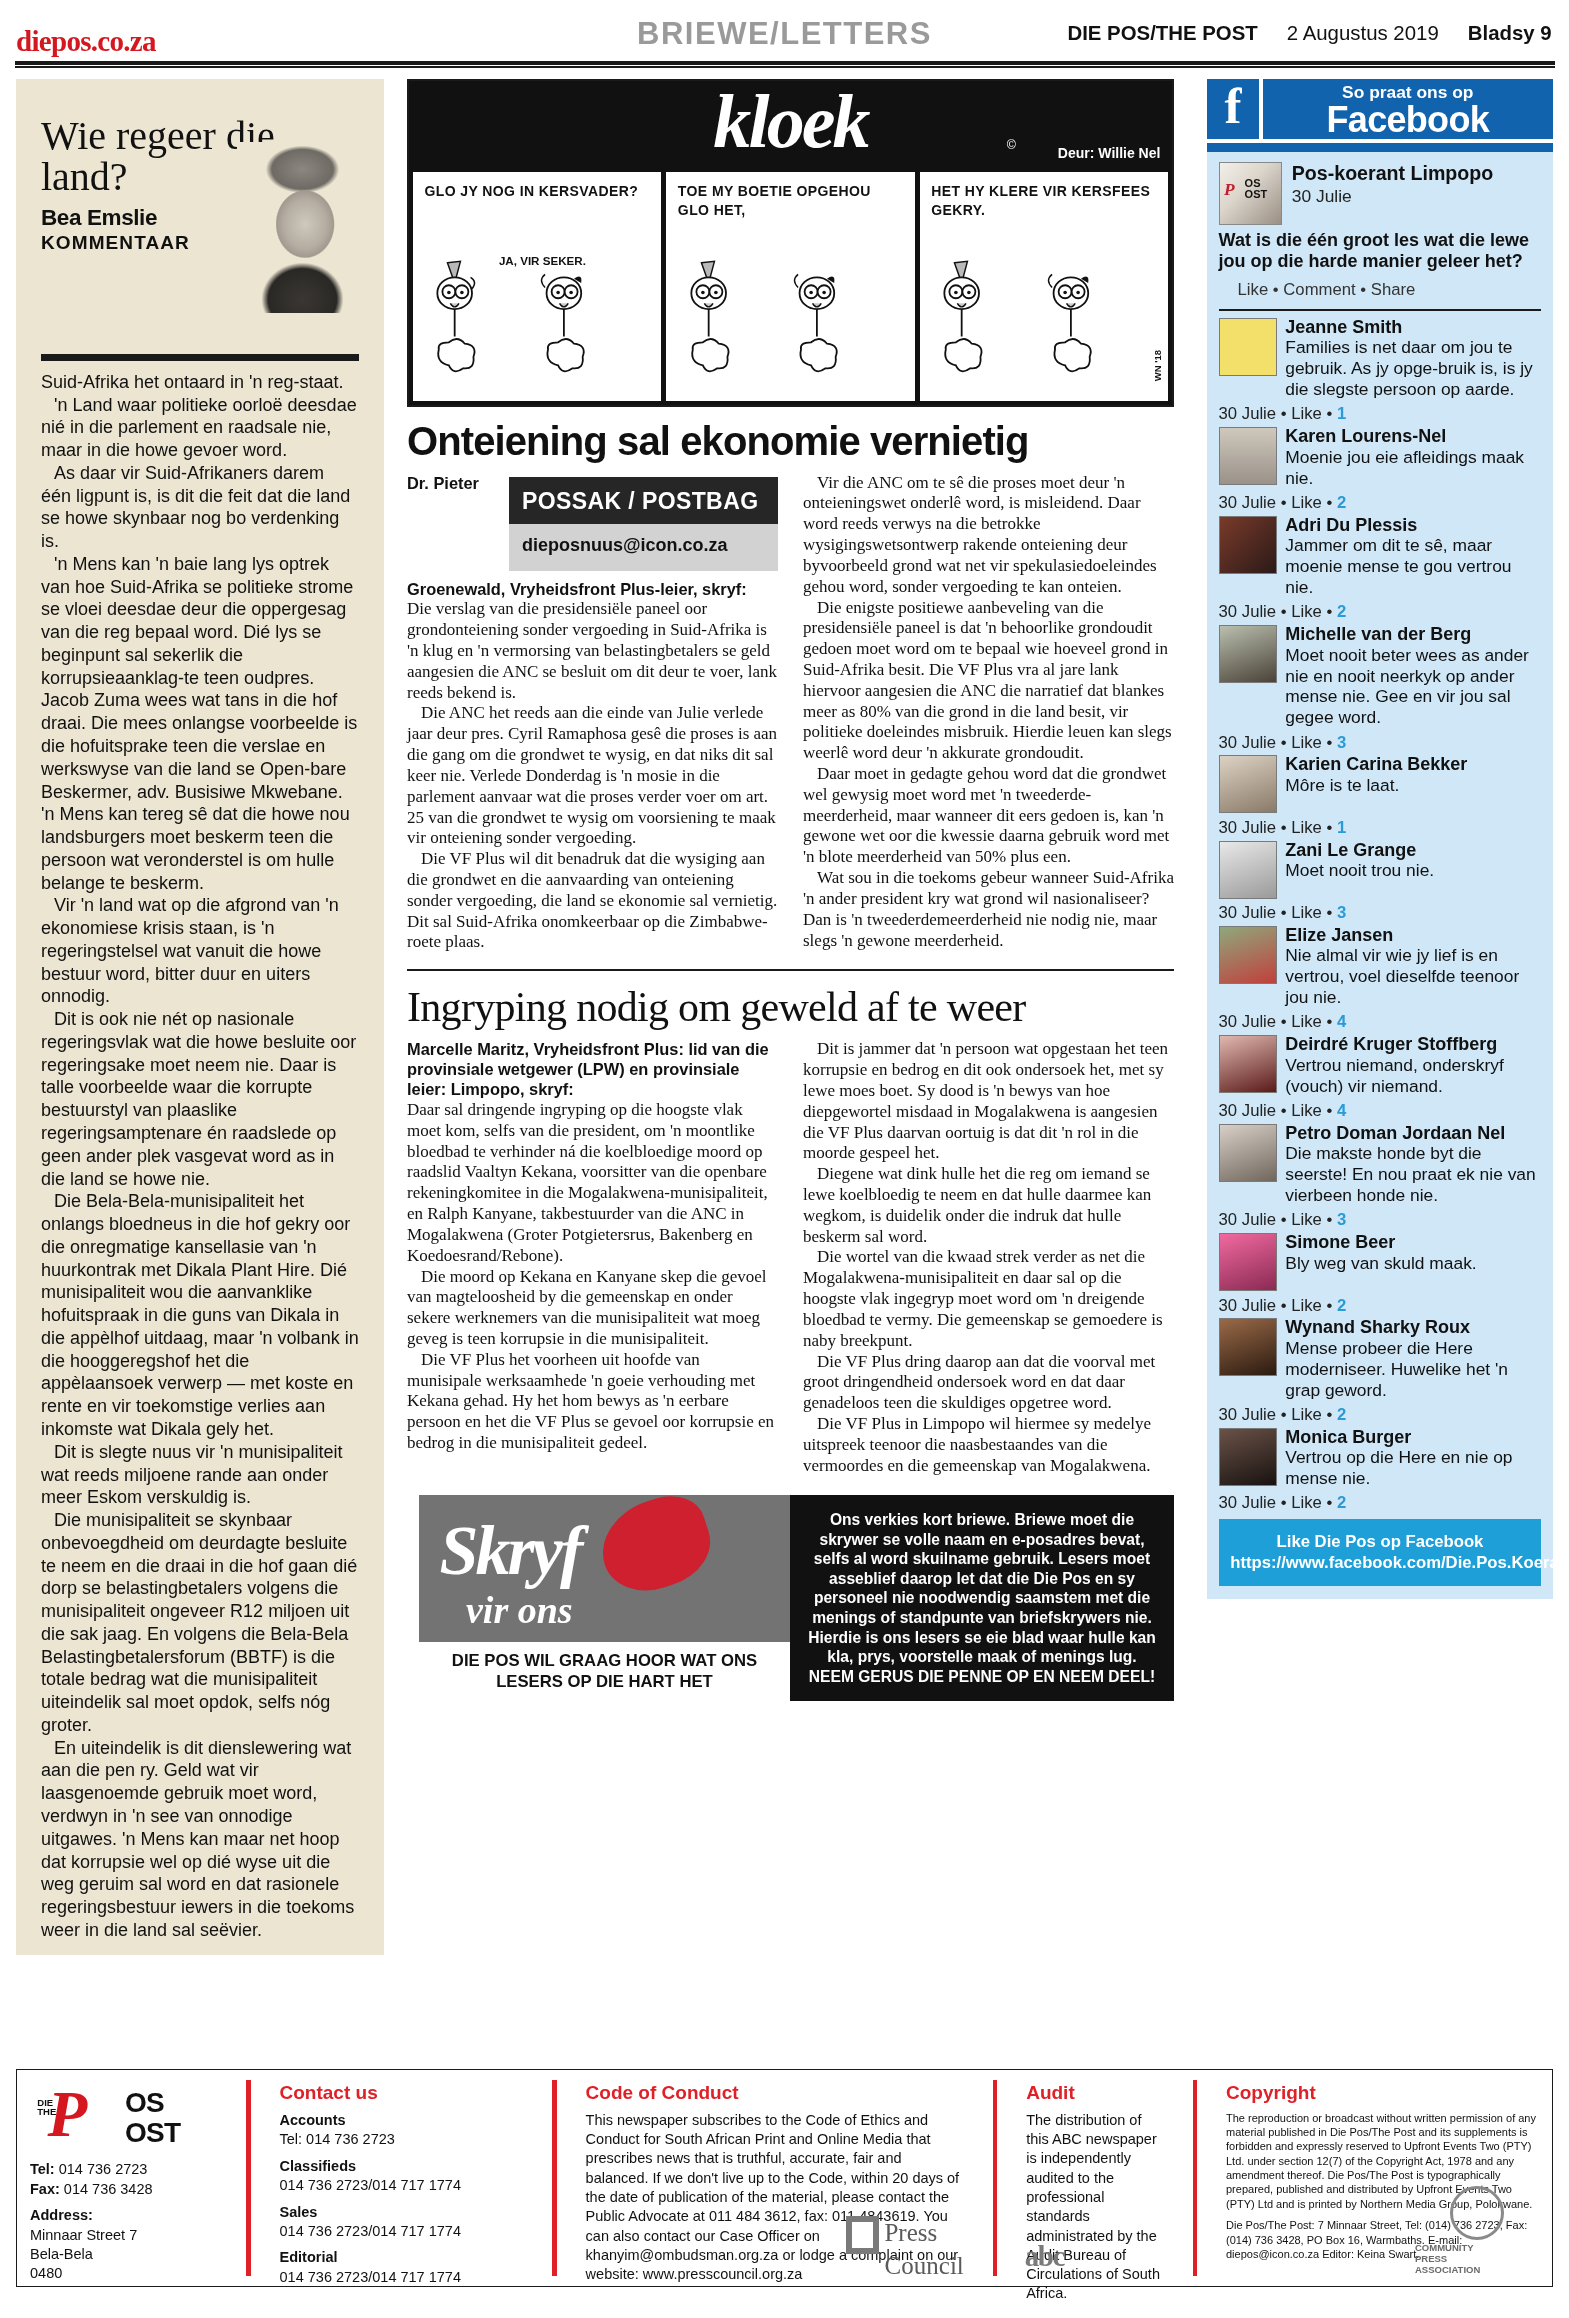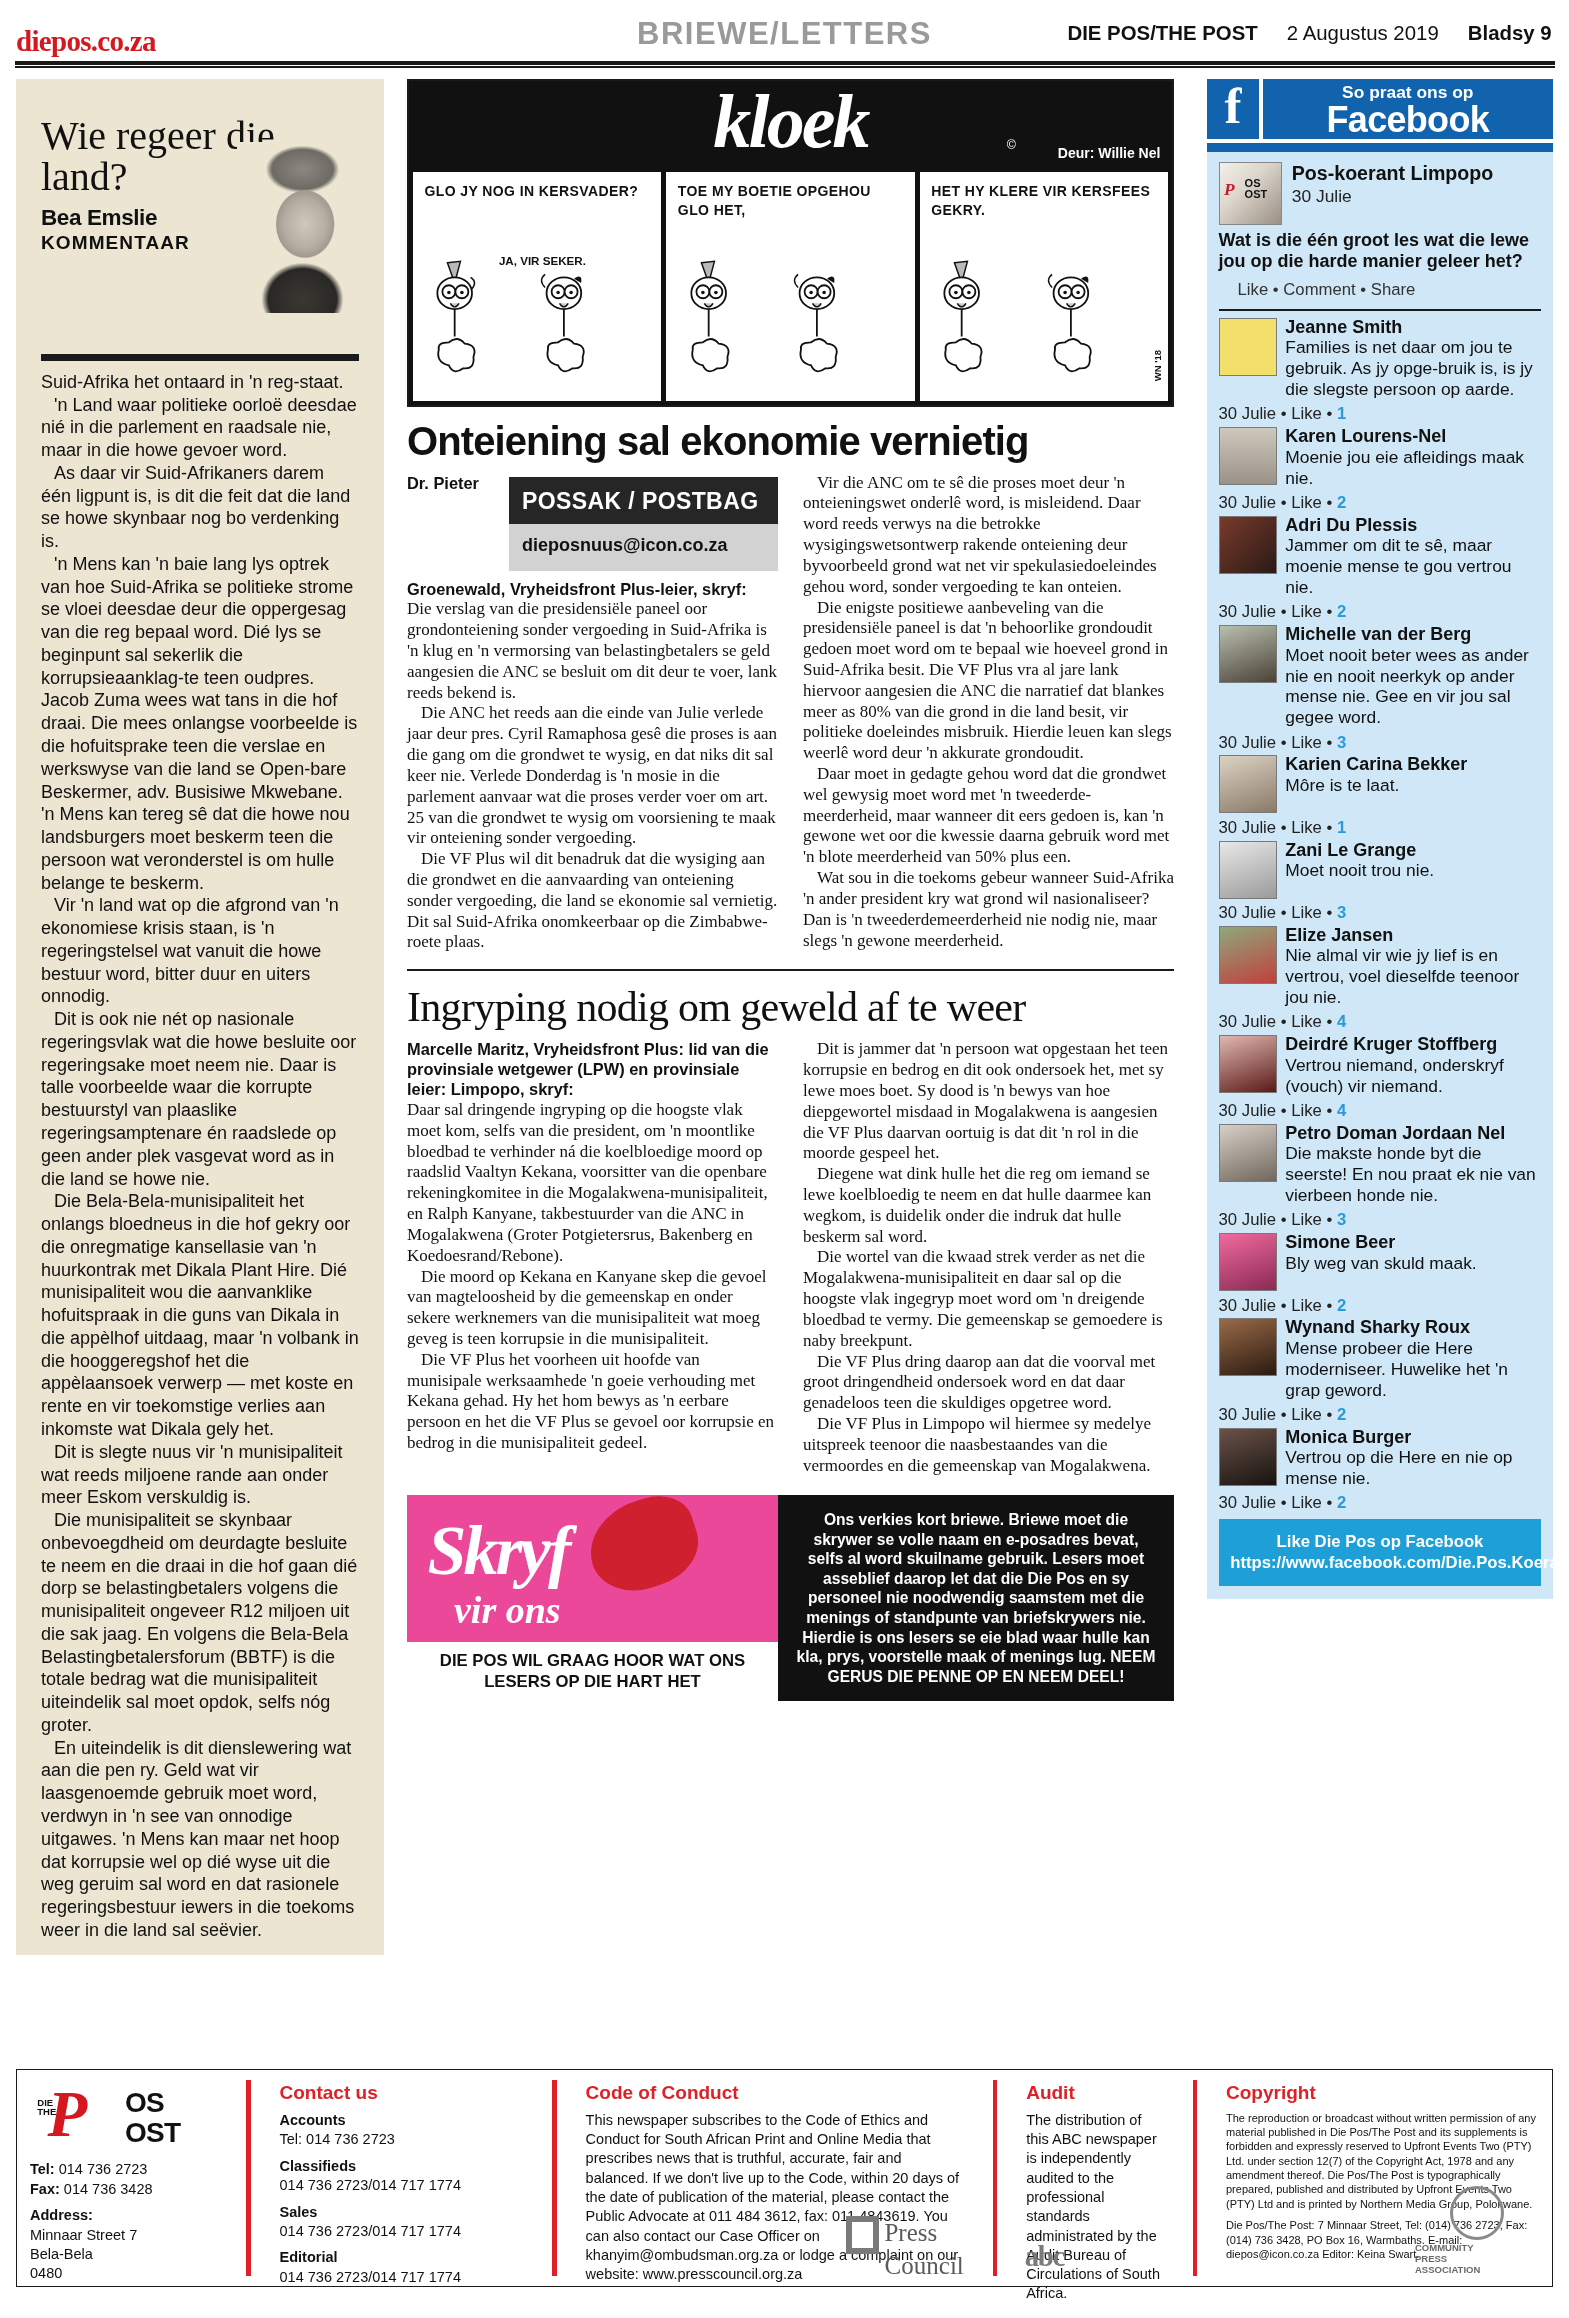--- a/index.html
+++ b/index.html
@@ -137,21 +137,21 @@
   .possak-mail {
     background:#d2d2d2; color:#111; font-weight:bold;
     font-size:18px; padding:10.2px 13px 14.5px 13px;
     font-family:"Liberation Sans", sans-serif;
   }
   .hr-thin { height:2.2px; background:#1a1a1a; margin:16px 0 7.3px 0; }
 
   
   .skryf-ad { display:flex; margin-top:19px; border:0; }
   .skryf-left {
-    width:371px; background:#ec4899; position:relative; overflow:hidden;
+    width:371px; background:#737373; position:relative; overflow:hidden;margin-left:12px;
   }
   .skryf-word {
     position:absolute; left:20.4px; top:16px;
     font-family:"Liberation Serif", serif; font-style:italic;
     font-weight:bold; font-size:70px; color:#fff; letter-spacing:-2.9px;
   }
   .skryf-word2 {
     position:absolute; left:47px; top:93px;
     font-family:"Liberation Serif", serif; font-style:italic;
     font-weight:bold; font-size:38px; color:#fff;

